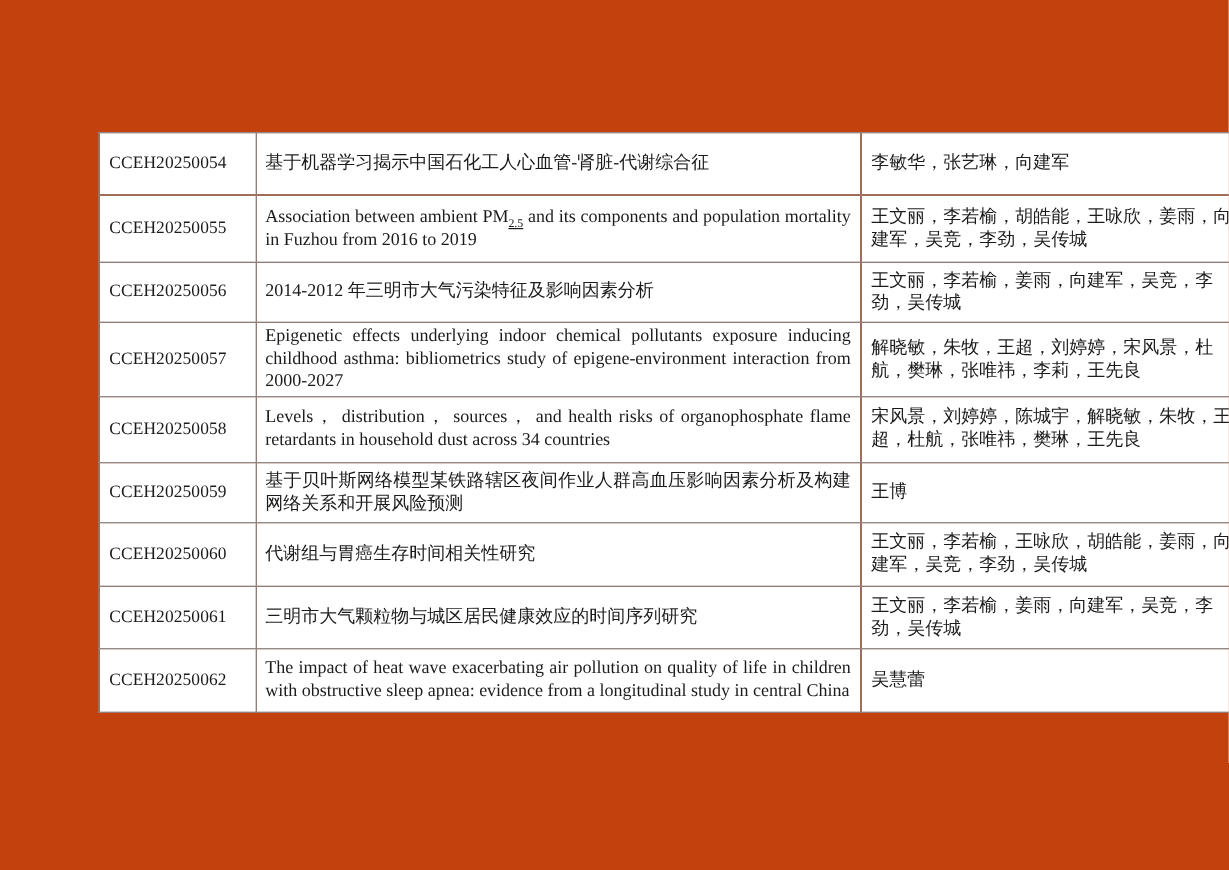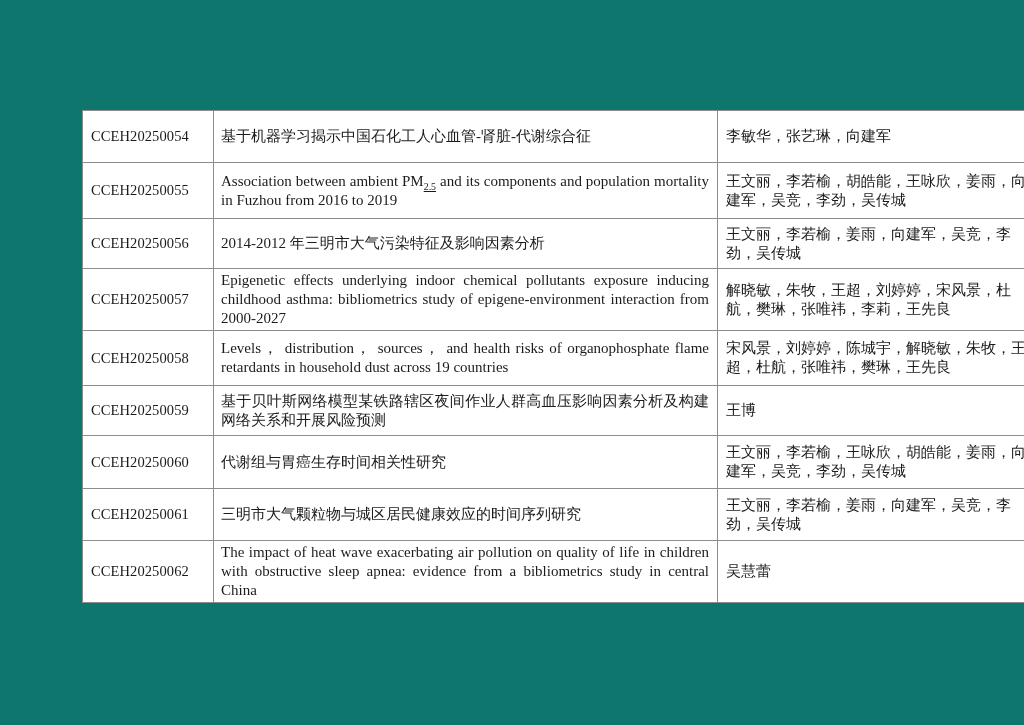--- a/index.html
+++ b/index.html
@@ -14,21 +14,21 @@
     font-family: "Liberation Serif", "DejaVu Serif", serif;
     color: #1b1b1b;
     overflow: hidden;
   }
   .doc-page {
     position: absolute;
     left: 0;
     top: 0;
     width: 1024px;
     height: 725px;
-    background: #0f766e;
+    background: #c2410c;
   }
   table.registry {
     position: absolute;
     left: 82px;
     top: 110px;
     width: 908px;
     border-collapse: collapse;
     table-layout: fixed;
     font-size: 15px;
     line-height: 19px;
@@ -93,38 +93,38 @@
           <td class="c-title">2014-2012 年三明市大气污染特征及影响因素分析</td>
           <td class="c-authors">王文丽，李若榆，姜雨，向建军，吴竞，李劲，吴传城</td>
         </tr>
         <tr class="r3">
           <td class="c-id">CCEH20250057</td>
           <td class="c-title">Epigenetic effects underlying indoor chemical pollutants exposure inducing childhood asthma: bibliometrics study of epigene-environment interaction from 2000-2027</td>
           <td class="c-authors">解晓敏，朱牧，王超，刘婷婷，宋风景，杜航，樊琳，张唯祎，李莉，王先良</td>
         </tr>
         <tr class="r4">
           <td class="c-id">CCEH20250058</td>
-          <td class="c-title">Levels， distribution， sources， and health risks of organophosphate flame retardants in household dust across 19 countries</td>
+          <td class="c-title">Levels， distribution， sources， and health risks of organophosphate flame retardants in household dust across 34 countries</td>
           <td class="c-authors">宋风景，刘婷婷，陈城宇，解晓敏，朱牧，王超，杜航，张唯祎，樊琳，王先良</td>
         </tr>
         <tr class="r5">
           <td class="c-id">CCEH20250059</td>
           <td class="c-title">基于贝叶斯网络模型某铁路辖区夜间作业人群高血压影响因素分析及构建网络关系和开展风险预测</td>
           <td class="c-authors">王博</td>
         </tr>
         <tr class="r6">
           <td class="c-id">CCEH20250060</td>
           <td class="c-title">代谢组与胃癌生存时间相关性研究</td>
           <td class="c-authors">王文丽，李若榆，王咏欣，胡皓能，姜雨，向建军，吴竞，李劲，吴传城</td>
         </tr>
         <tr class="r7">
           <td class="c-id">CCEH20250061</td>
           <td class="c-title">三明市大气颗粒物与城区居民健康效应的时间序列研究</td>
           <td class="c-authors">王文丽，李若榆，姜雨，向建军，吴竞，李劲，吴传城</td>
         </tr>
         <tr class="r8">
           <td class="c-id">CCEH20250062</td>
-          <td class="c-title">The impact of heat wave exacerbating air pollution on quality of life in children with obstructive sleep apnea: evidence from a bibliometrics study in central China</td>
+          <td class="c-title">The impact of heat wave exacerbating air pollution on quality of life in children with obstructive sleep apnea: evidence from a longitudinal study in central China</td>
           <td class="c-authors">吴慧蕾</td>
         </tr>
       </tbody>
   </table>
 </div>
 
 </body></html>

